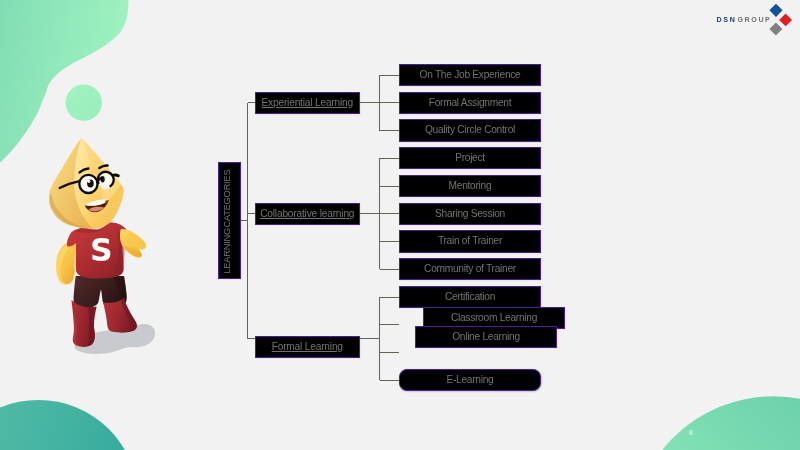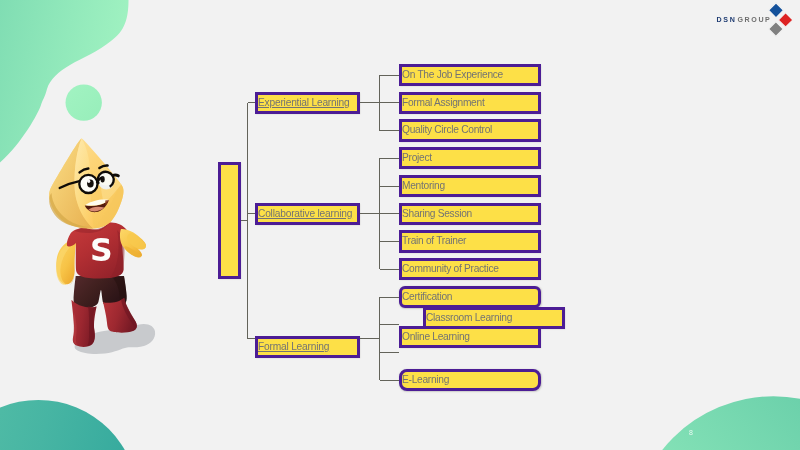--- a/index.html
+++ b/index.html
@@ -3,22 +3,22 @@
 <meta charset="utf-8">
 <title>Learning Categories</title>
 <style>
   html,body{margin:0;padding:0;}
   body{width:800px;height:450px;overflow:hidden;background:#f2f2f2;
        font-family:"Liberation Sans",sans-serif;-webkit-font-smoothing:antialiased;}
   #slide{position:relative;width:800px;height:450px;background:#f2f2f2;overflow:hidden;}
   svg.layer{position:absolute;left:0;top:0;width:800px;height:450px;overflow:visible;}
 
   
-  .node{position:absolute;box-sizing:border-box;background:#fde047;
-        border:3px solid #4c1d95;display:flex;align-items:center;justify-content:flex-start;
+  .node{position:absolute;box-sizing:border-box;background:#000000;
+        border:1px solid #4c1d95;display:flex;align-items:center;justify-content:center;
         box-shadow:0.6px 0.8px 1.4px rgba(120,120,110,0.30);
         color:#737373;font-size:11.4px;line-height:1;overflow:hidden;}
   .node span{white-space:nowrap;display:block;transform:translateZ(0);}
   .node.child{left:399px;width:142px;height:22.4px;}
   .node.child span{font-size:10.2px;letter-spacing:-0.28px;}
   .node.parent{left:255px;width:104.5px;height:22.4px;}
   .node.parent span{font-size:10.2px;letter-spacing:-0.2px;text-decoration:underline;}
   .node.root{left:218.2px;top:162.3px;width:22.4px;height:116.5px;}
   .node.root span{transform:translate(-1.4px,1.0px) rotate(-90deg);font-size:9.3px;
         letter-spacing:-0.22px;word-spacing:-2.0px;color:#737373;}
@@ -278,32 +278,32 @@
       <div class="node child" style="top: 174.8px;">
         <span>Mentoring</span>
       </div>
       <div class="node child" style="top: 202.55px;">
         <span>Sharing Session</span>
       </div>
       <div class="node child" style="top: 230.3px;">
         <span>Train of Trainer</span>
       </div>
       <div class="node child" style="top: 258.05px;">
-        <span>Community of Practice</span>
+        <span>Community of Trainer</span>
       </div>
       <div class="node parent" style="top: 202.55px;">
         <span>Collaborative learning</span>
       </div>
-      <div class="node child" style="top: 285.8px; border-radius: 6px;">
+      <div class="node child" style="top: 285.8px;">
         <span>Certification</span>
       </div>
       <div class="node child" style="top: 307px; margin-left: 24px;">
         <span>Classroom Learning</span>
       </div>
-      <div class="node child" style="top: 326px;">
+      <div class="node child" style="top: 326px; margin-left: 16px;">
         <span>Online Learning</span>
       </div>
       <div class="node child" style="top: 369.05px; border-radius: 8px;">
         <span>E-Learning</span>
       </div>
       <div class="node parent" style="top: 336px;">
         <span>Formal Learning</span>
       </div>
     </div>
 

